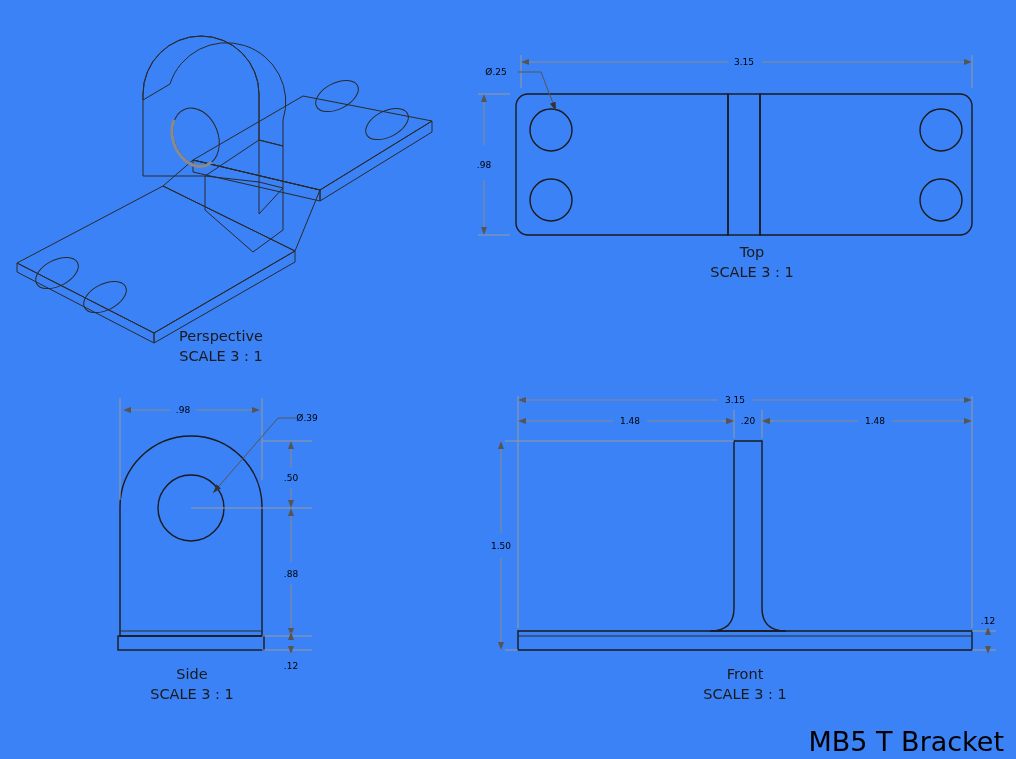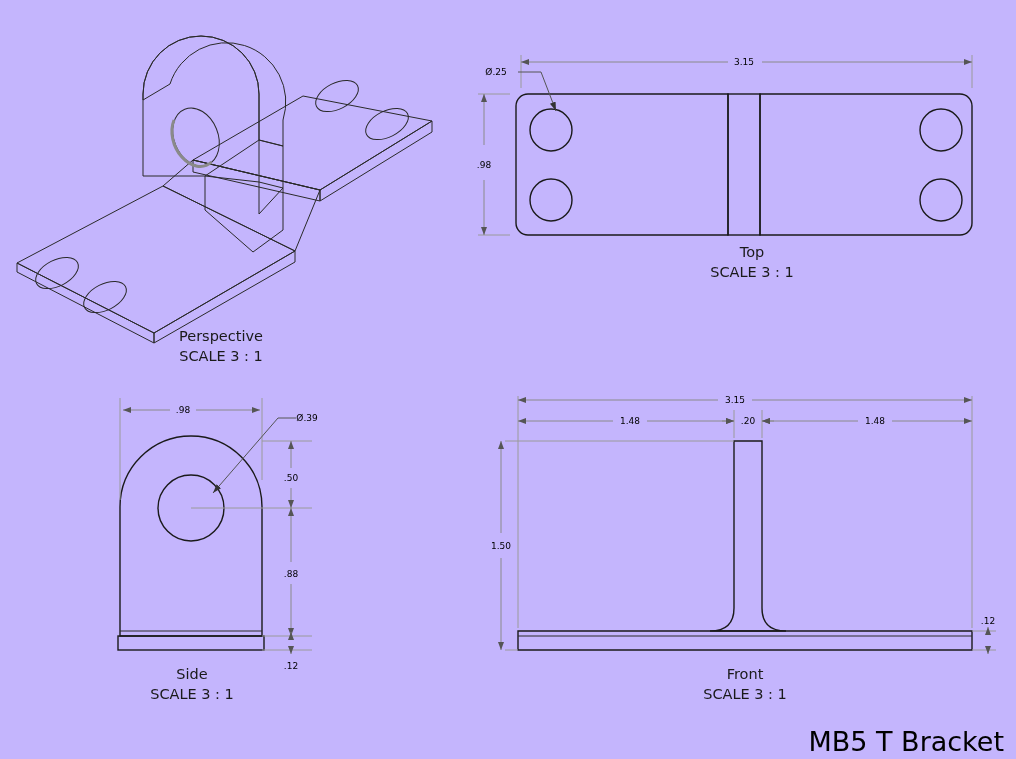--- a/index.html
+++ b/index.html
@@ -9,21 +9,21 @@
     background: #ffffff;
   }
   body {
     font-family: "DejaVu Sans", "Liberation Sans", sans-serif;
     color: #000000;
   }
   #sheet {
     position: relative;
     width: 1016px;
     height: 759px;
-    background: #c4b5fd;
+    background: #3b82f6;
     overflow: hidden;
   }
   svg.drawing {
     position: absolute;
     left: 0;
     top: 0;
     width: 1016px;
     height: 759px;
     display: block;
   }

